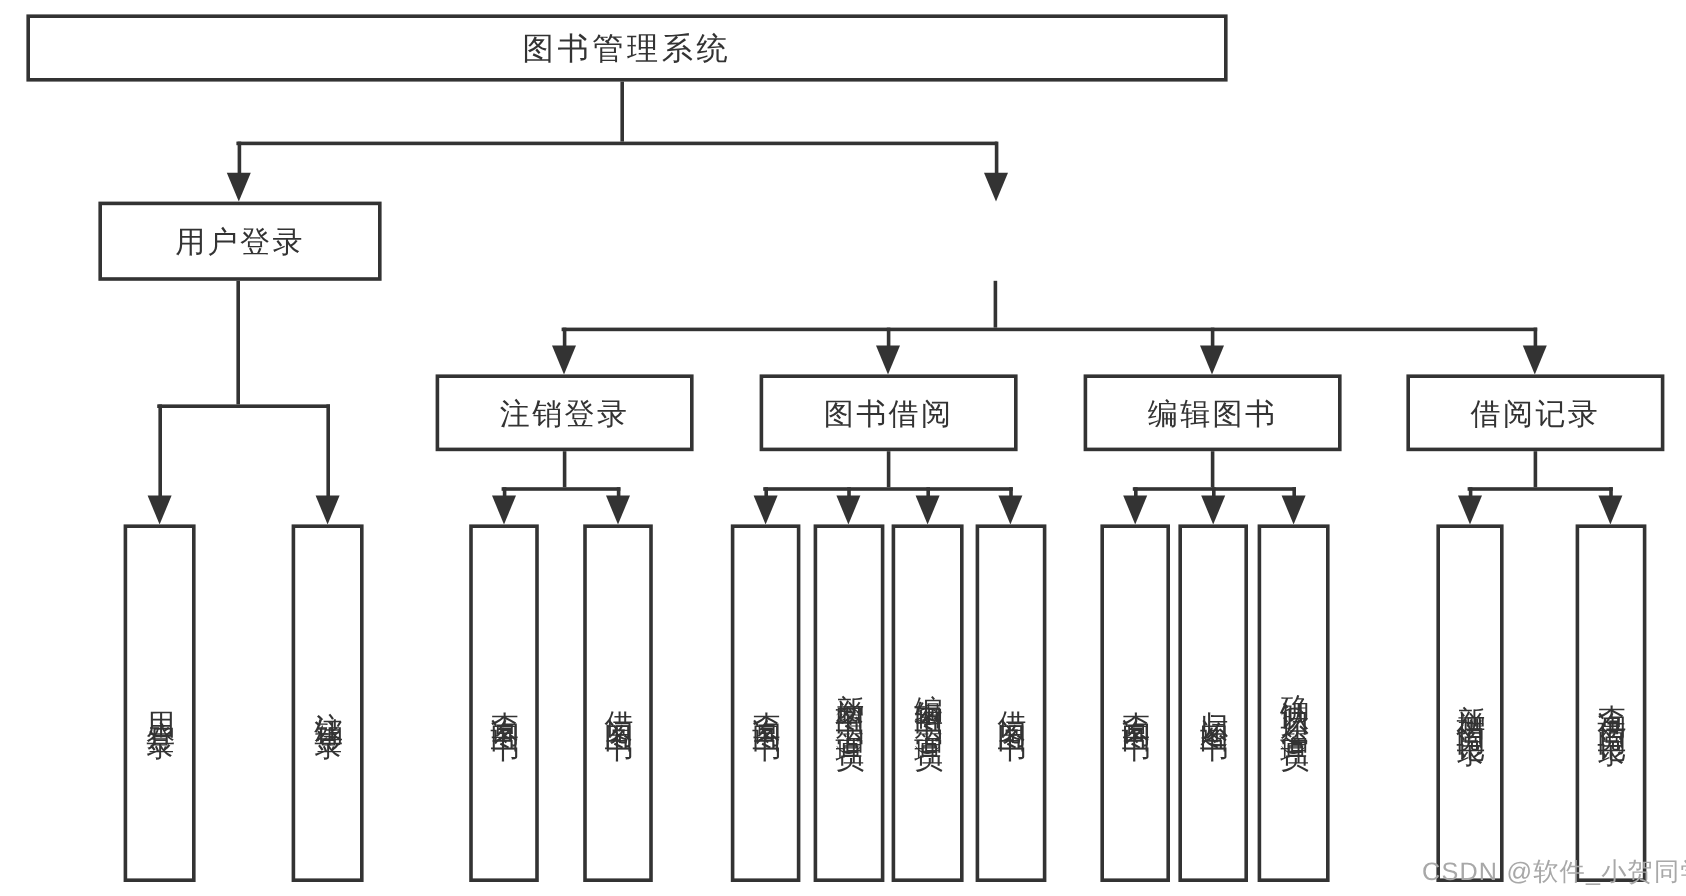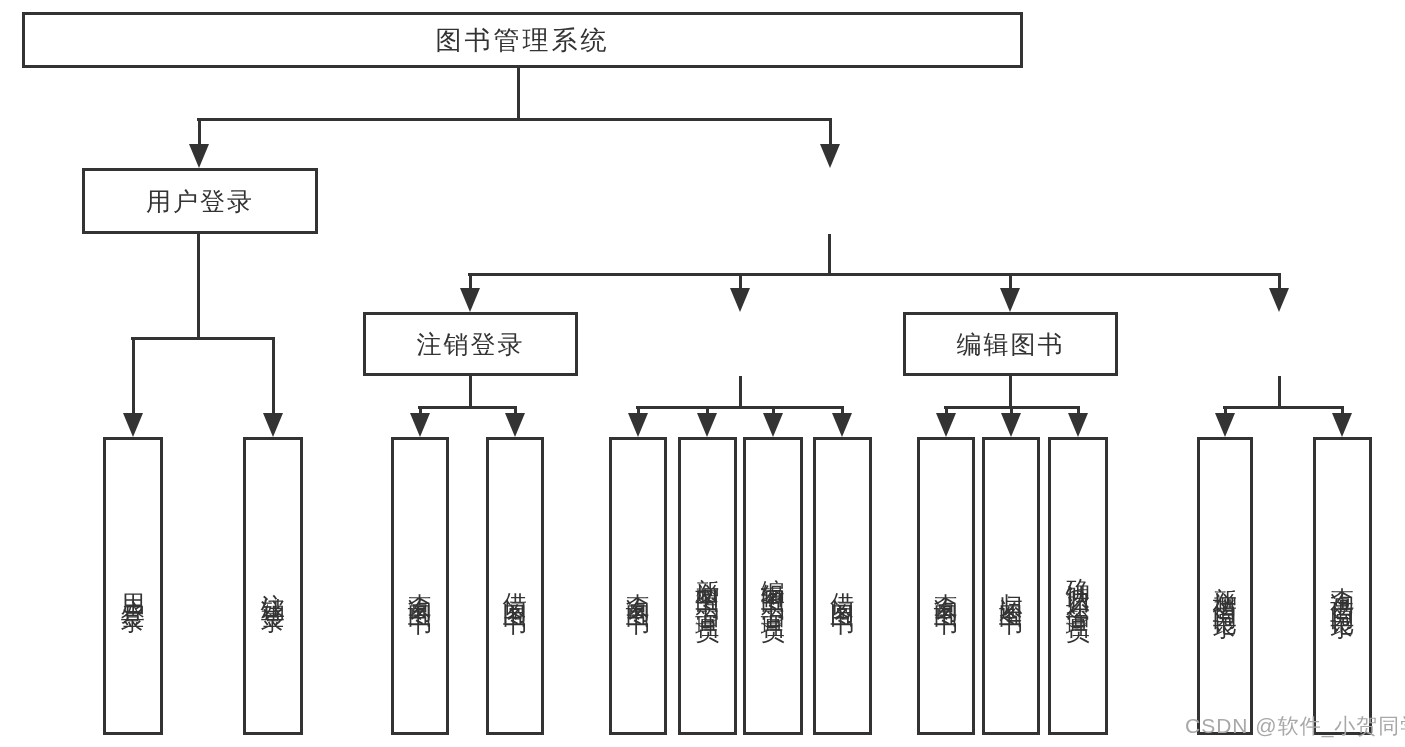--- a/index.html
+++ b/index.html
@@ -68,22 +68,28 @@
   <div class="vline" style="left:828px;top:234px;height:39px"></div>
   <div class="hline" style="left:468px;top:273px;width:813px"></div>
   <div class="arrow" style="left:460px;top:273px;height:39px"></div>
   <div class="arrow" style="left:730px;top:273px;height:39px"></div>
   <div class="arrow" style="left:1000px;top:273px;height:39px"></div>
   <div class="arrow" style="left:1269px;top:273px;height:39px"></div>
 
   <div class="box hbox" style="left:363px;top:312px;width:215px;height:64px">
     <span>注销登录</span>
   </div>
+  <div class="box hbox" style="left:633px;top:312px;width:215px;height:64px">
+    <span>图书借阅</span>
+  </div>
   <div class="box hbox" style="left:903px;top:312px;width:215px;height:64px">
     <span>编辑图书</span>
+  </div>
+  <div class="box hbox" style="left:1172px;top:312px;width:215px;height:64px">
+    <span>借阅记录</span>
   </div>
 
   <div class="vline" style="left:469px;top:376px;height:30px"></div>
   <div class="hline" style="left:418px;top:406px;width:99px"></div>
   <div class="arrow" style="left:410px;top:406px;height:31px"></div>
   <div class="arrow" style="left:505px;top:406px;height:31px"></div>
 
   <div class="vline" style="left:739px;top:376px;height:30px"></div>
   <div class="hline" style="left:636px;top:406px;width:208px"></div>
   <div class="arrow" style="left:628px;top:406px;height:31px"></div>

